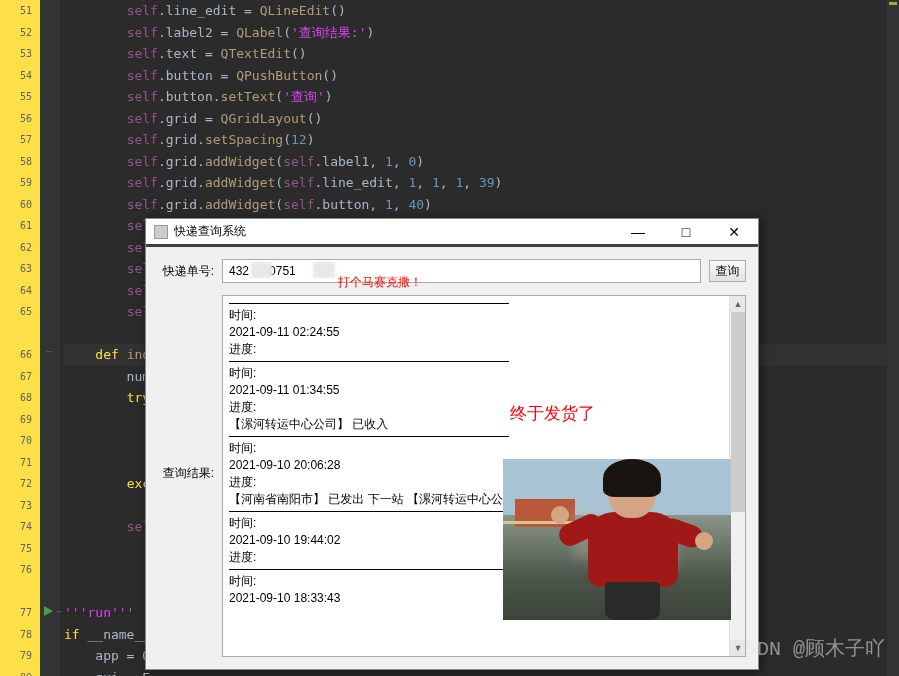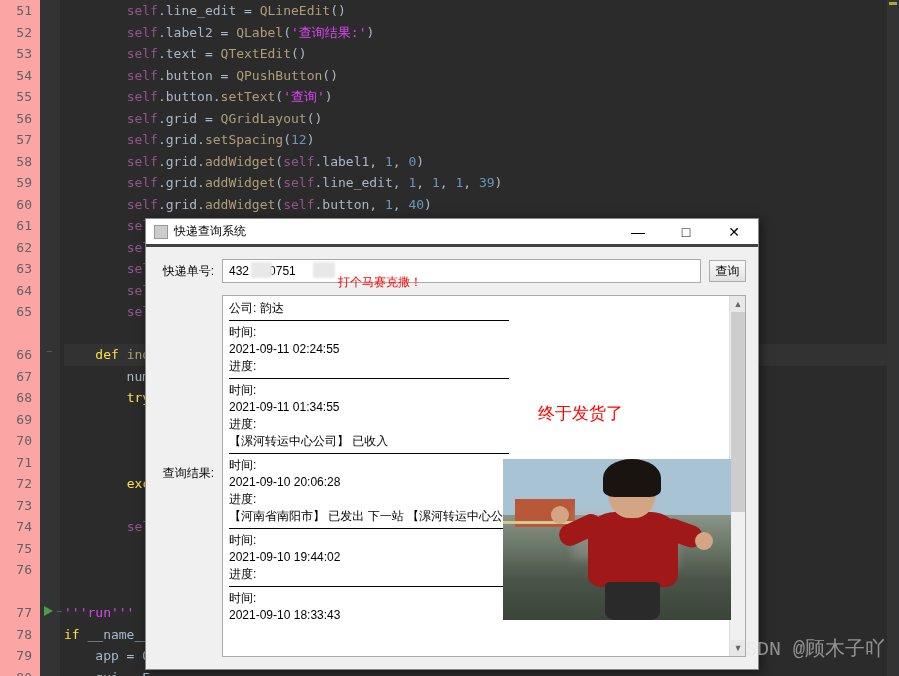--- a/index.html
+++ b/index.html
@@ -13,25 +13,25 @@
       overflow: hidden;
     }
     .editor {
       position: absolute;
       top: 0; left: 0; right: 0; bottom: 0;
       display: flex;
       background: #2b2b2b;
     }
     .gutter {
       width: 40px;
-      background: #fca5a5;
+      background: #fde047;
       color: #606366;
       text-align: right;
       padding-right: 8px;
-      font-size: 13px;
+      font-size: 10px;
       line-height: 21.5px;
     }
     .gutter div { height: 21.5px; }
     .fold-col {
       width: 20px;
       background: #313335;
       position: relative;
     }
     .fold-icon {
       position: absolute;
@@ -235,21 +235,21 @@
       top: 16px;
       width: 14px;
       left: 1px;
       height: 200px;
       background: #cdcdcd;
     }
     .finally-note {
       position: absolute;
       color: #f00;
       font-size: 17px;
-      left: 538px;
+      left: 510px;
       top: 402px;
       z-index: 50;
       pointer-events: none;
     }
     .gif-img {
       position: absolute;
       left: 503px;
       top: 459px;
       width: 228px;
       height: 161px;
@@ -441,21 +441,20 @@
       <input type="text" value="432    50751" style="">
       <div class="censor"></div>
       <div class="censor2"></div>
       <div class="mosaic-note">打个马赛克撒！</div>
       <div class="btn">查询</div>
     </div>
     <div class="row2">
       <div class="lbl">查询结果:</div>
       <div class="textbox">
         <div class="textbox-inner" id="results">
-            <div>公司: 韵达</div>
             <hr class="sep">
             <div>
               <div>时间:</div>
               <div>2021-09-11 02:24:55</div>
               <div>进度:</div>
             </div>
             <hr class="sep">
             <div>
               <div>时间:</div>
               <div>2021-09-11 01:34:55</div>

